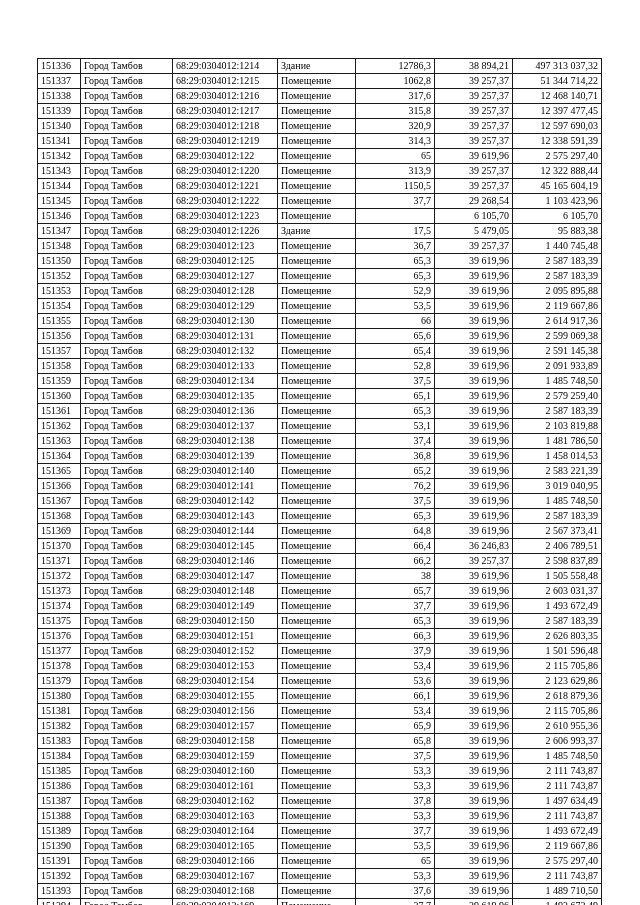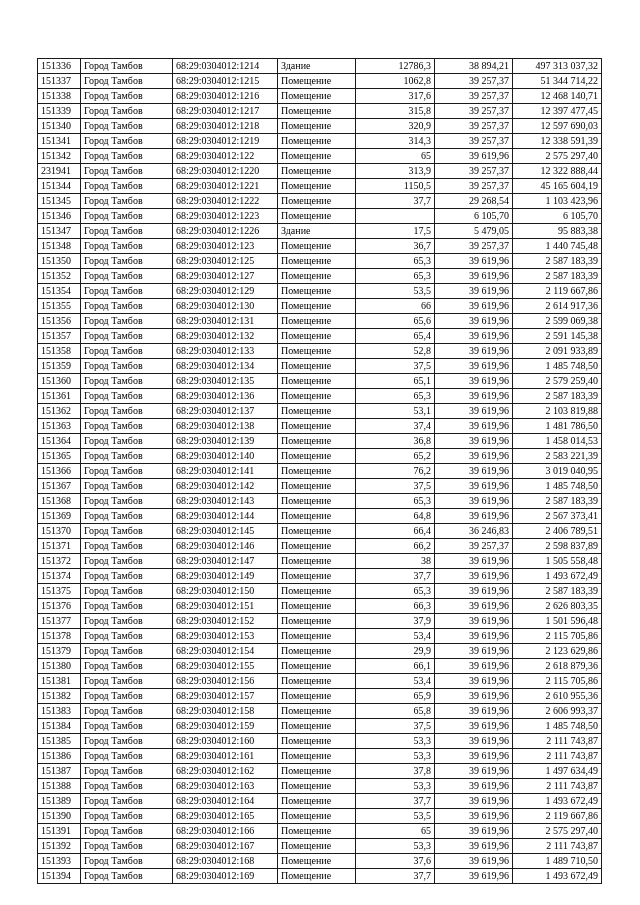--- a/index.html
+++ b/index.html
@@ -118,21 +118,21 @@
     <td>151342</td>
     <td>Город Тамбов</td>
     <td>68:29:0304012:122</td>
     <td>Помещение</td>
     <td class="num">65</td>
     <td class="num">39 619,96</td>
     <td class="num">2 575 297,40</td>
   </tr>
 
   <tr>
-    <td>231941</td>
+    <td>151343</td>
     <td>Город Тамбов</td>
     <td>68:29:0304012:1220</td>
     <td>Помещение</td>
     <td class="num">313,9</td>
     <td class="num">39 257,37</td>
     <td class="num">12 322 888,44</td>
   </tr>
 
   <tr>
     <td>151344</td>
@@ -199,20 +199,29 @@
   <tr>
     <td>151352</td>
     <td>Город Тамбов</td>
     <td>68:29:0304012:127</td>
     <td>Помещение</td>
     <td class="num">65,3</td>
     <td class="num">39 619,96</td>
     <td class="num">2 587 183,39</td>
   </tr>
 
+  <tr>
+    <td>151353</td>
+    <td>Город Тамбов</td>
+    <td>68:29:0304012:128</td>
+    <td>Помещение</td>
+    <td class="num">52,9</td>
+    <td class="num">39 619,96</td>
+    <td class="num">2 095 895,88</td>
+  </tr>
 
   <tr>
     <td>151354</td>
     <td>Город Тамбов</td>
     <td>68:29:0304012:129</td>
     <td>Помещение</td>
     <td class="num">53,5</td>
     <td class="num">39 619,96</td>
     <td class="num">2 119 667,86</td>
   </tr>
@@ -390,20 +399,29 @@
   <tr>
     <td>151372</td>
     <td>Город Тамбов</td>
     <td>68:29:0304012:147</td>
     <td>Помещение</td>
     <td class="num">38</td>
     <td class="num">39 619,96</td>
     <td class="num">1 505 558,48</td>
   </tr>
 
+  <tr>
+    <td>151373</td>
+    <td>Город Тамбов</td>
+    <td>68:29:0304012:148</td>
+    <td>Помещение</td>
+    <td class="num">65,7</td>
+    <td class="num">39 619,96</td>
+    <td class="num">2 603 031,37</td>
+  </tr>
 
   <tr>
     <td>151374</td>
     <td>Город Тамбов</td>
     <td>68:29:0304012:149</td>
     <td>Помещение</td>
     <td class="num">37,7</td>
     <td class="num">39 619,96</td>
     <td class="num">1 493 672,49</td>
   </tr>
@@ -446,21 +464,21 @@
     <td class="num">53,4</td>
     <td class="num">39 619,96</td>
     <td class="num">2 115 705,86</td>
   </tr>
 
   <tr>
     <td>151379</td>
     <td>Город Тамбов</td>
     <td>68:29:0304012:154</td>
     <td>Помещение</td>
-    <td class="num">29,9</td>
+    <td class="num">53,6</td>
     <td class="num">39 619,96</td>
     <td class="num">2 123 629,86</td>
   </tr>
 
   <tr>
     <td>151380</td>
     <td>Город Тамбов</td>
     <td>68:29:0304012:155</td>
     <td>Помещение</td>
     <td class="num">66,1</td>

